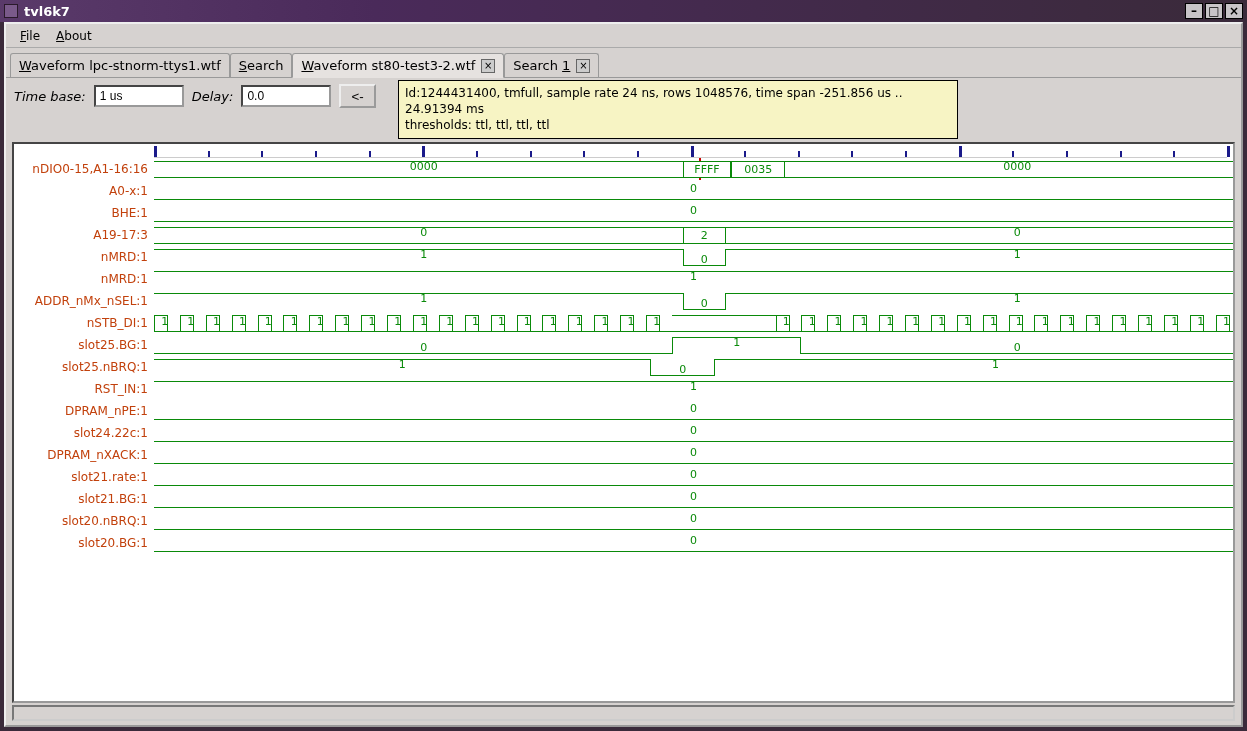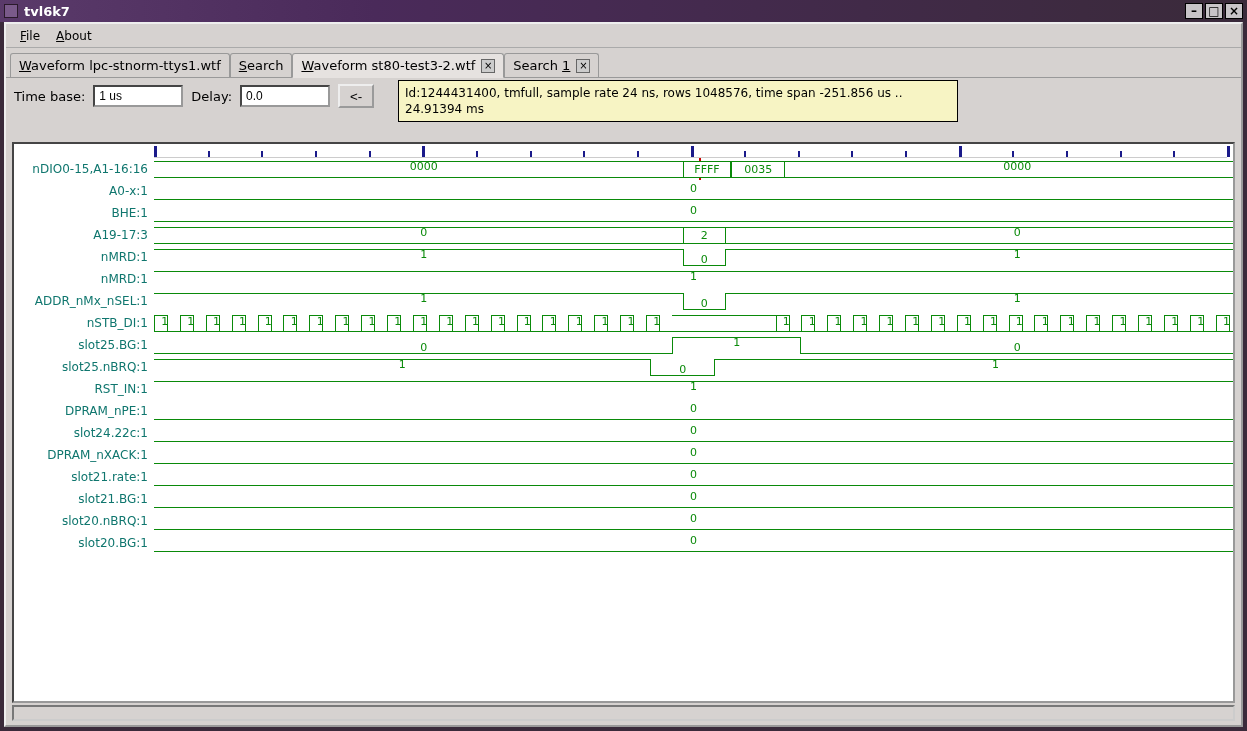--- a/index.html
+++ b/index.html
@@ -41,21 +41,21 @@
     padding:4px 8px; border-radius:3px 3px 0 0; cursor:pointer;
     display:flex; align-items:center; gap:6px; font-size:13px;
     position:relative; top:1px;
   }
   .tab.active { background:#e6e2e0; border-bottom:1px solid #e6e2e0; }
   .tab .ul { text-decoration:underline; }
   .tab-close { width:14px; height:14px; border:1px solid #666; background:#ccc; font-size:10px; line-height:12px; text-align:center; cursor:pointer; }
   .toolbar {
     height:36px; display:flex; align-items:center; gap:8px; padding:4px 8px; background:#d6d2d0; position:relative;
   }
-  .tlabel { font-size:13px; }
+  .tlabel { font-size:13px;font-style:italic; }
   .tinput { width:90px; height:22px; background:#fff; border:2px inset #999; padding:2px 4px; font-size:12px; }
   .tbtn { height:24px; padding:0 10px; background:#d6d2d0; border:2px outset #eee; cursor:pointer; }
   .tooltip {
     position:absolute; top:2px; left:392px; width:560px;
     background:#f7f4c4; border:1px solid #000; padding:4px 6px; font-size:12px; line-height:1.35; z-index:50;
   }
   .waveform-area {
     position:absolute; top:118px; left:6px; right:6px; bottom:22px;
     background:#fff; border:2px inset #999; overflow:hidden;
   }
@@ -64,21 +64,21 @@
     background:#fff; border-bottom:1px solid #ccc;
   }
   .ruler-tick { position:absolute; top:7px; width:2px; height:6px; background:#1a1a8a; }
   .ruler-tick.major { top:2px; height:11px; width:3px; }
   .cursor-line { position:absolute; top:0; bottom:0; width:2px; background:#cc0000; left:545px; }
   .signals {
     position:absolute; top:14px; left:0; right:0; bottom:0; overflow:hidden;
   }
   .sigrow { display:flex; height:22px; align-items:center; position:relative; }
   .siglabel {
-    width:140px; text-align:right; padding-right:6px; font-size:12px; color:#0f766e;
+    width:140px; text-align:right; padding-right:6px; font-size:12px; color:#c2410c;
     flex:none;
   }
   .sigtrack { flex:1; height:22px; position:relative; }
   .baseline { position:absolute; left:0; right:0; bottom:2px; height:1px; background:#0a8a0a; }
   .topline { position:absolute; left:0; right:0; top:3px; height:1px; background:#0a8a0a; }
   .busbox {
     position:absolute; top:3px; bottom:2px; border:1px solid #0a8a0a; background:#fff;
     display:flex; align-items:center; justify-content:center; font-size:11px; color:#0a8a0a;
   }
   .vallabel { position:absolute; top:2px; font-size:11px; color:#0a8a0a; transform:translateX(-50%); }
@@ -124,20 +124,21 @@
 
   <div class="toolbar">
     <span class="tlabel">Time base:</span>
     <input class="tinput" value="1 us" style="">
     <span class="tlabel">Delay:</span>
     <input class="tinput" value="0.0" style="">
     <button class="tbtn">&lt;-</button>
 
     <div class="tooltip">
       <div>Id:1244431400, tmfull, sample rate 24 ns, rows 1048576, time span -251.856 us .. 24.91394 ms</div>
+      <div>thresholds: ttl, ttl, ttl, ttl</div>
     </div>
   </div>
 
   <div class="waveform-area">
     <div class="ruler">
 
       <div class="ruler-tick major" style="left:0%"></div>
       <div class="ruler-tick" style="left:5%"></div>
       <div class="ruler-tick" style="left:10%"></div>
       <div class="ruler-tick" style="left:15%"></div>

